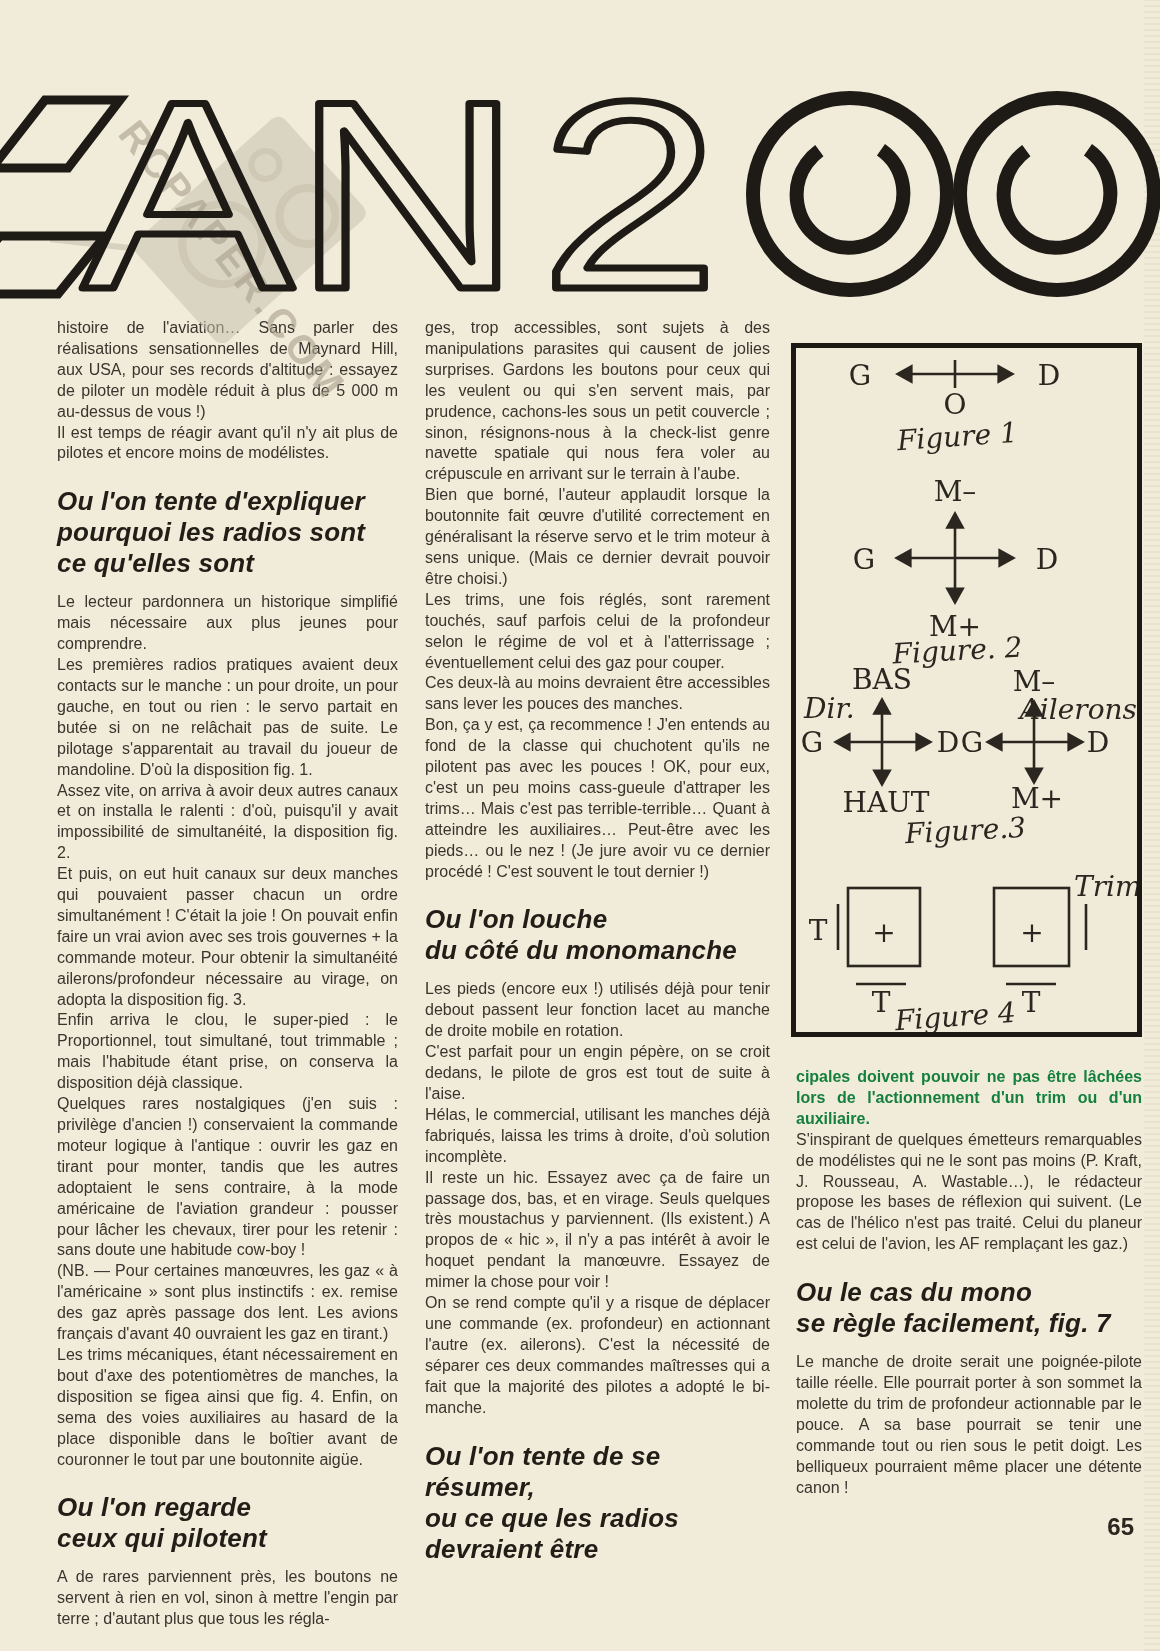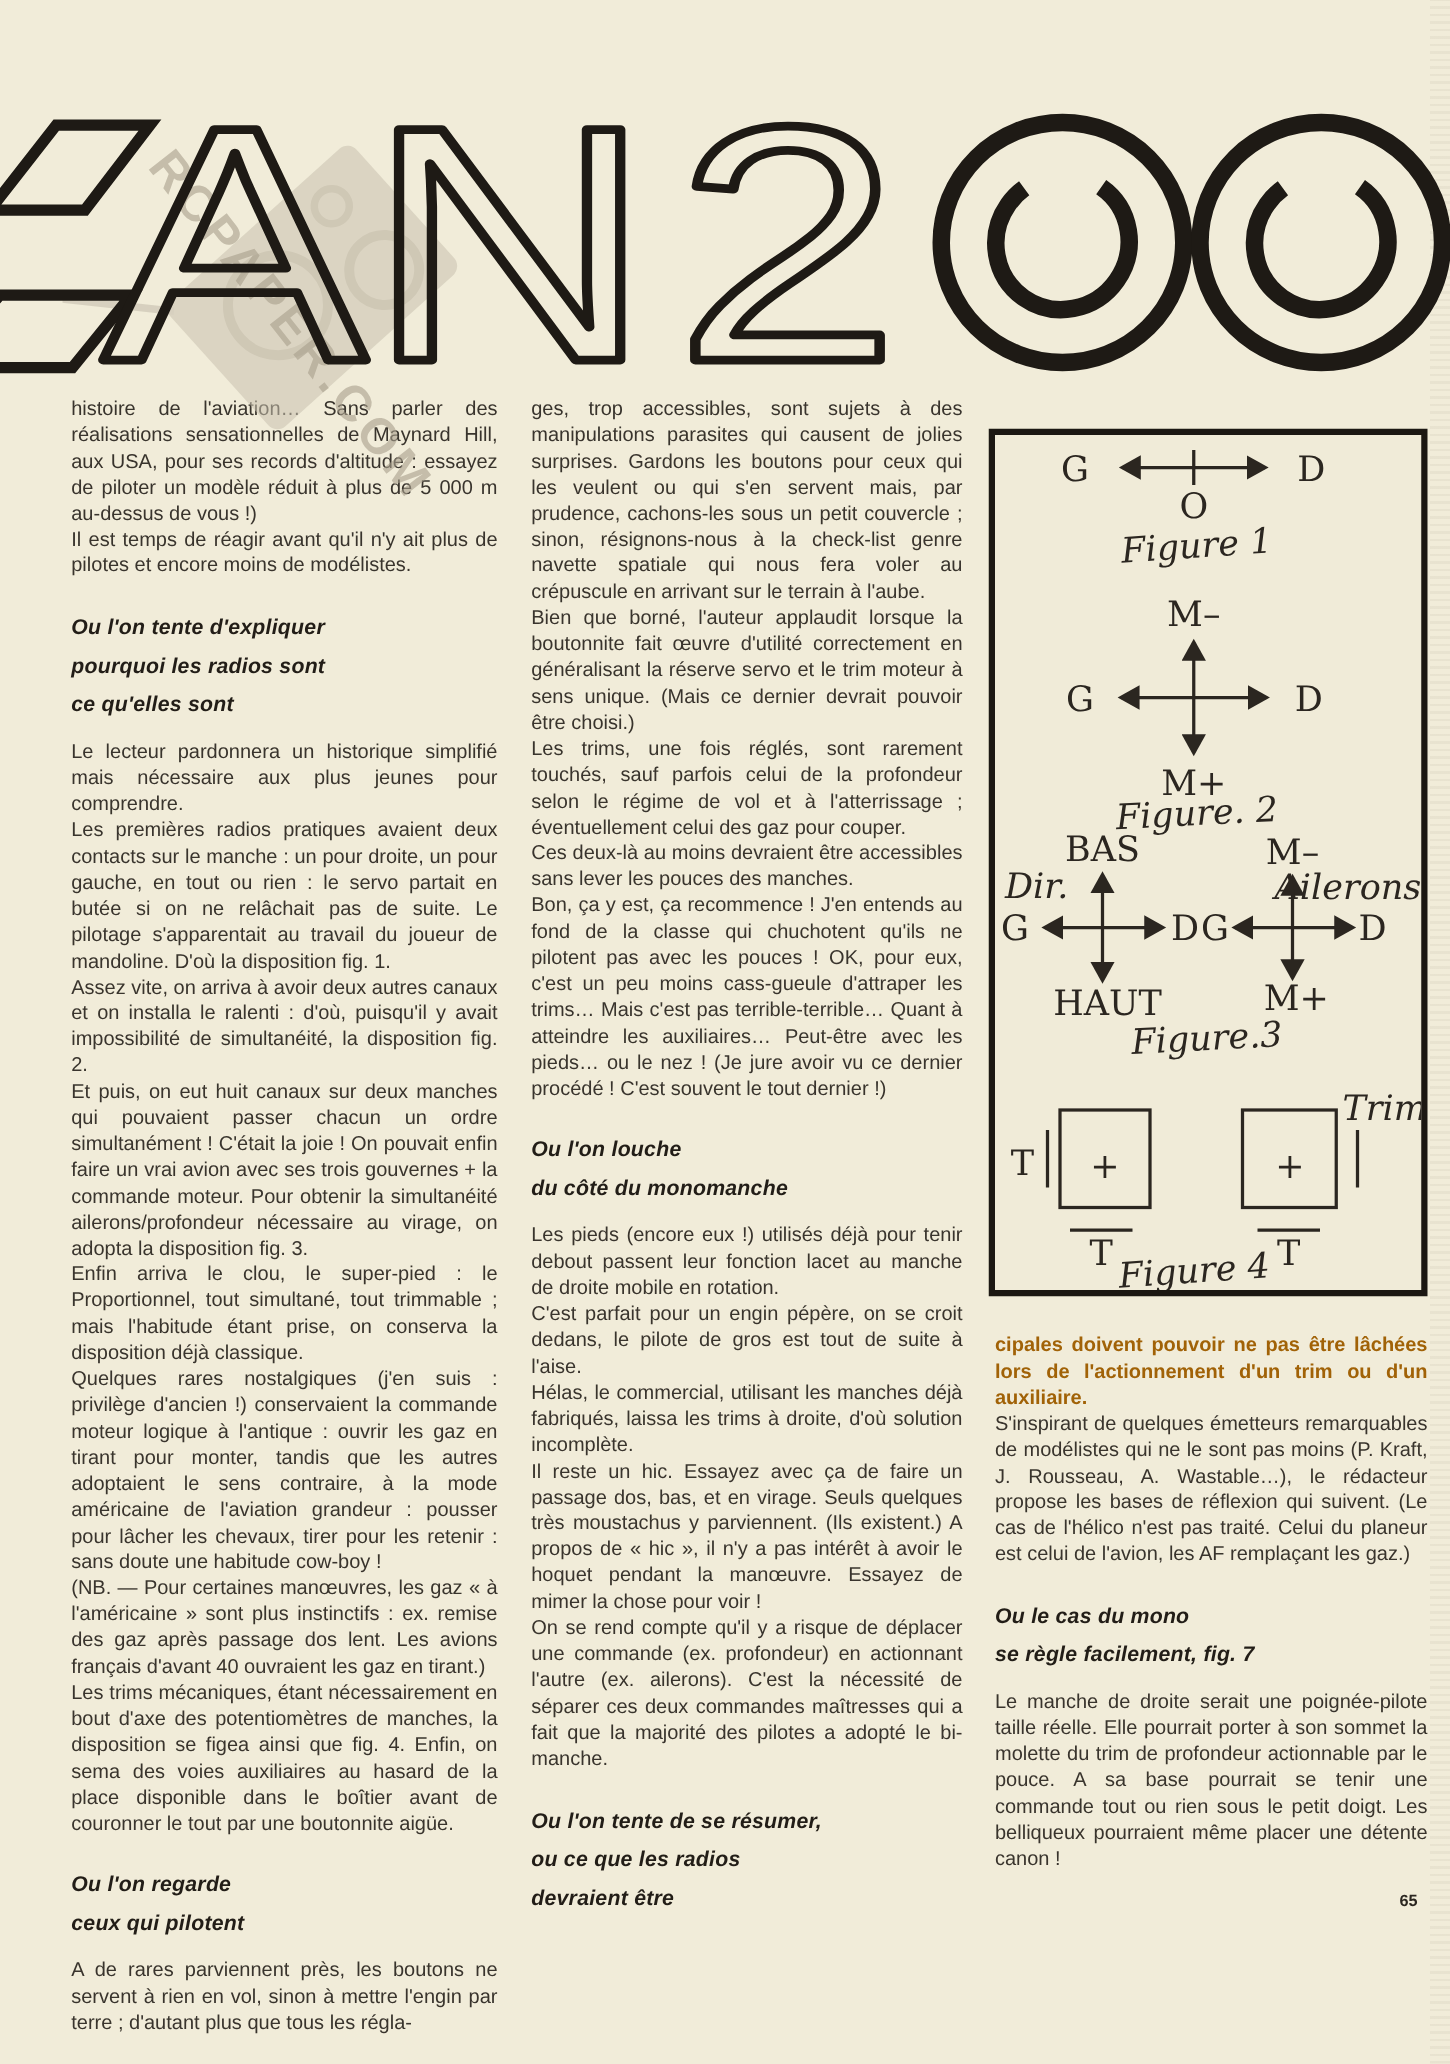--- a/index.html
+++ b/index.html
@@ -22,32 +22,32 @@
   .title-svg{position:absolute;left:0;top:86px;z-index:2;}
   
   .col{position:absolute;color:#36312a;}
   .col1{left:57px;top:318px;width:341px;}
   .col2{left:425px;top:318px;width:345px;}
   .col3{left:791px;top:343px;width:351px;}
   .p{
     margin:0;text-align:justify;
     font-size:16px;line-height:20.9px;color:#39342d;
   }
-  .b{font-weight:700;color:#a16207;}
+  .b{font-weight:700;color:#15803d;}
   .xhead{
-    font-style:italic;font-weight:700;font-size:17px;line-height:31px;
+    font-style:italic;font-weight:700;font-size:26px;line-height:31px;
     color:#221d17;margin:22px 0 13px 0;white-space:pre-line;letter-spacing:.2px;
   }
   
   .figure-box{
     width:341px;height:684px;border:5px solid #1c1813;background:#f0ebd8;
   }
   .col3-text{margin-top:30px;padding-left:5px;}
   .pageno{
-    text-align:right;font-weight:700;font-size:13px;color:#2b2620;
+    text-align:right;font-weight:700;font-size:24px;color:#2b2620;
     margin-top:14px;padding-right:8px;
   }
   .fg{font-family:"DejaVu Serif",serif;font-size:28px;fill:#2b2620;}
   .fgi{font-style:italic;}
   .fgc{font-family:"DejaVu Serif",serif;font-style:italic;font-size:28px;fill:#2b2620;}
   .ln{stroke:#2b2620;stroke-width:2.6;fill:none;}
   .sq{stroke:#2b2620;stroke-width:2.6;fill:none;}
 </style>
 </head>
 <body>

